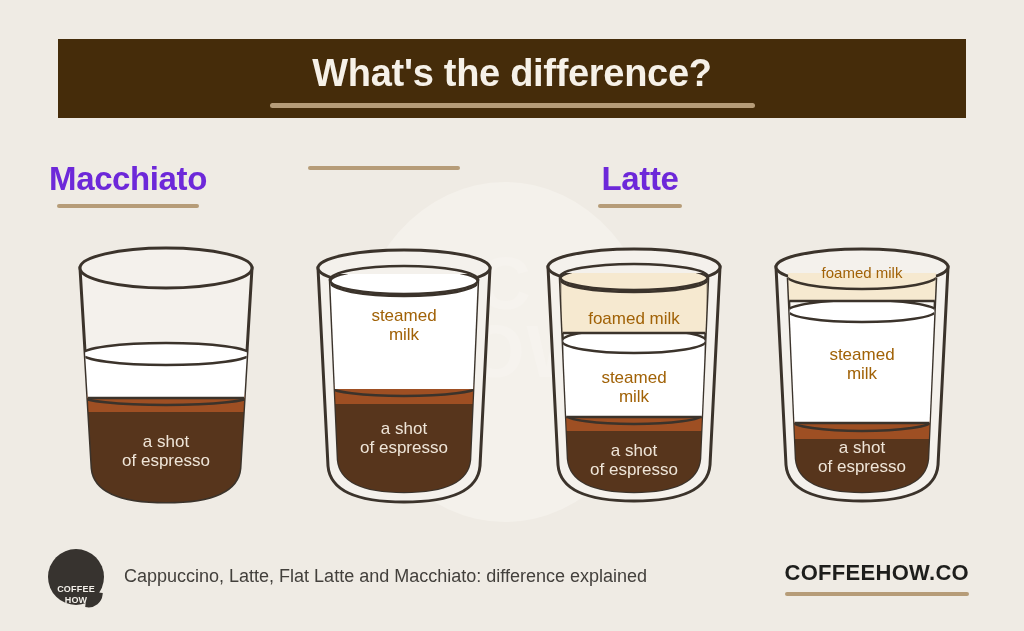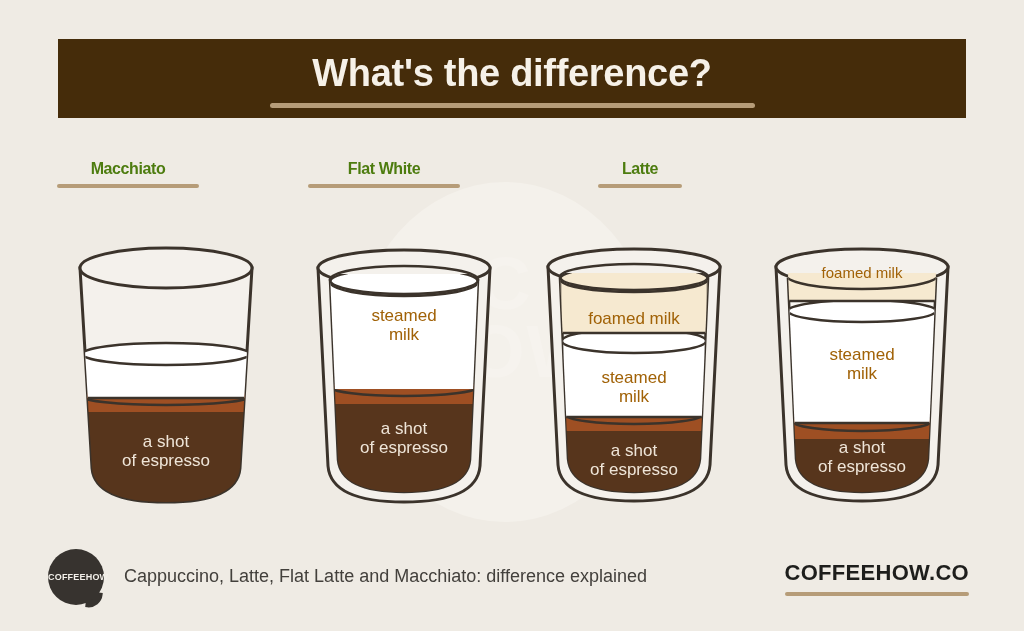--- a/index.html
+++ b/index.html
@@ -70,23 +70,23 @@
   
   .columns {
     position: absolute;
     left: 0; top: 160px;
     width: 1024px;
     z-index: 3;
     display: flex;
   }
   .col-head { text-align: center; }
   .col-head .label {
-    font-size: 16px;
-    font-weight: bold;
-    color: #4d7c0f;
+    font-size: 33px;
+    font-weight: bold;
+    color: #6d28d9;
     letter-spacing: -0.4px;
     white-space: nowrap;
   }
   .col-head .rule {
     height: 4px;
     background: #B69C78;
     margin: 6px auto 0;
     border-radius: 2px;
   }
 
@@ -125,23 +125,23 @@
     right: 2px; bottom: -3px;
     width: 16px; height: 16px;
     background: #37332F;
     border-radius: 0 0 14px 0;
     transform: rotate(6deg);
   }
   .logo-text {
     position: absolute;
     inset: 0;
     display: flex;
-    flex-direction: row;
+    flex-direction: column;
     align-items: center;
-    justify-content: flex-start;
+    justify-content: flex-end;
     color: #F3F0EA;
     font-size: 9px;
     font-weight: bold;
     line-height: 1.15;
     letter-spacing: 0.2px;
     z-index: 1;
   }
   .footer-caption {
     position: absolute;
     left: 124px; top: 566px;
@@ -182,21 +182,20 @@
     <div class="banner-title">What's the difference?</div>
     <div class="banner-rule"></div>
   </div>
 
   <div class="columns">
     <div class="col-head" style="width:256px">
       <div class="label">Macchiato</div>
       <div class="rule" style="width:142px"></div>
     </div>
     <div class="col-head" style="width:256px">
-      <div class="label">Flat White</div>
       <div class="rule" style="width:152px"></div>
     </div>
     <div class="col-head" style="width:256px">
       <div class="label">Latte</div>
       <div class="rule" style="width:84px"></div>
     </div>
   </div>
 
   <div class="glass" style="left:66px; top:246px;">
     <svg width="200" height="270" viewBox="0 0 200 270">

